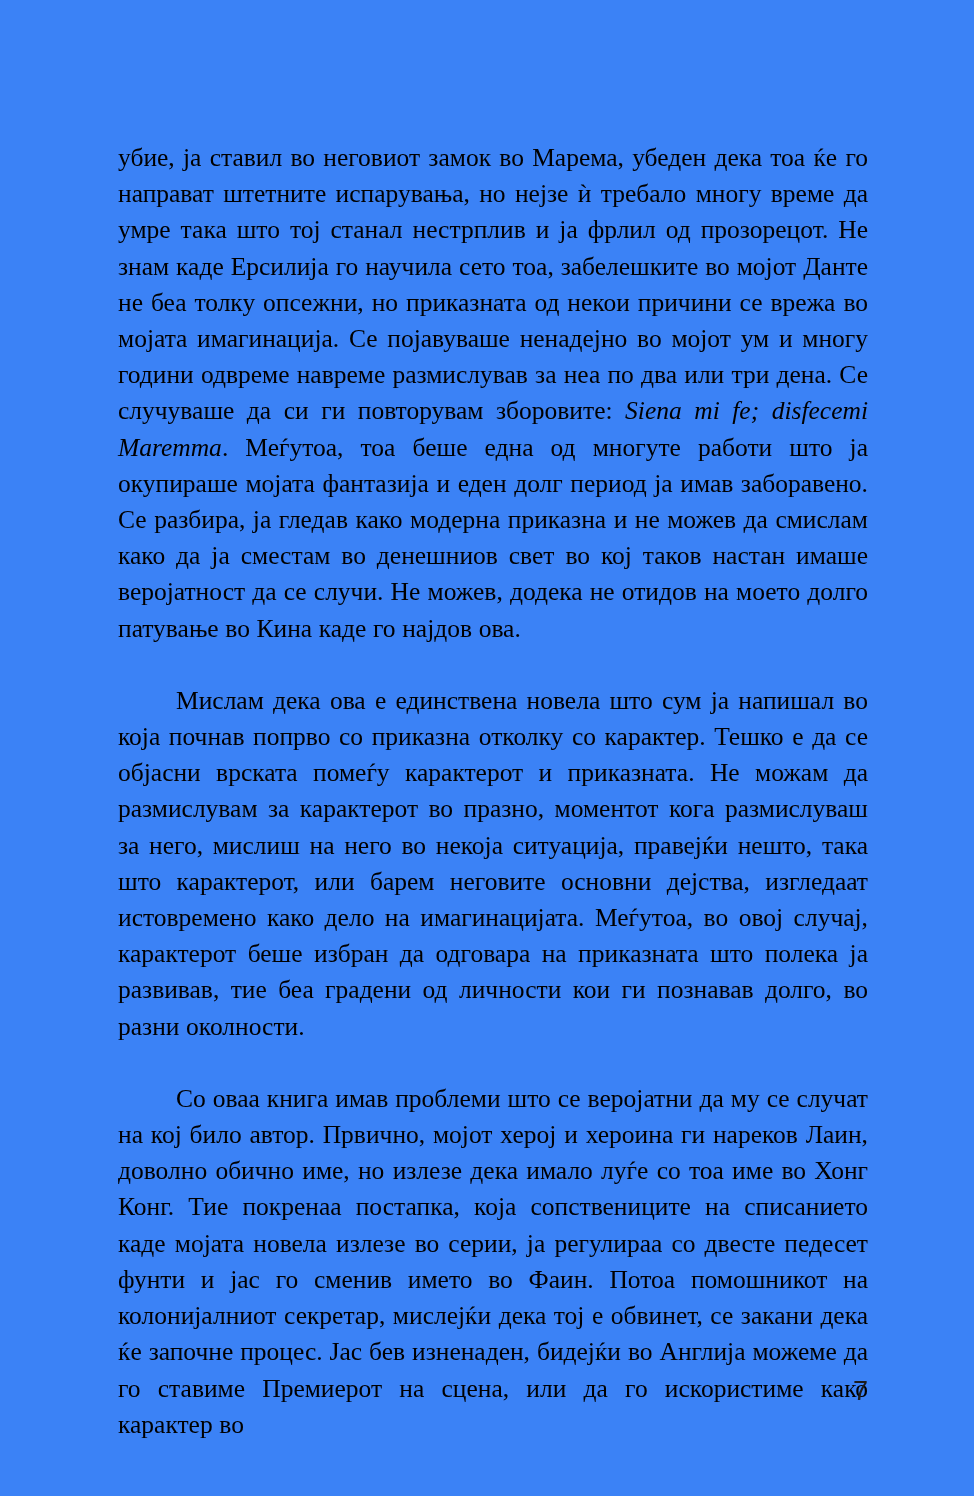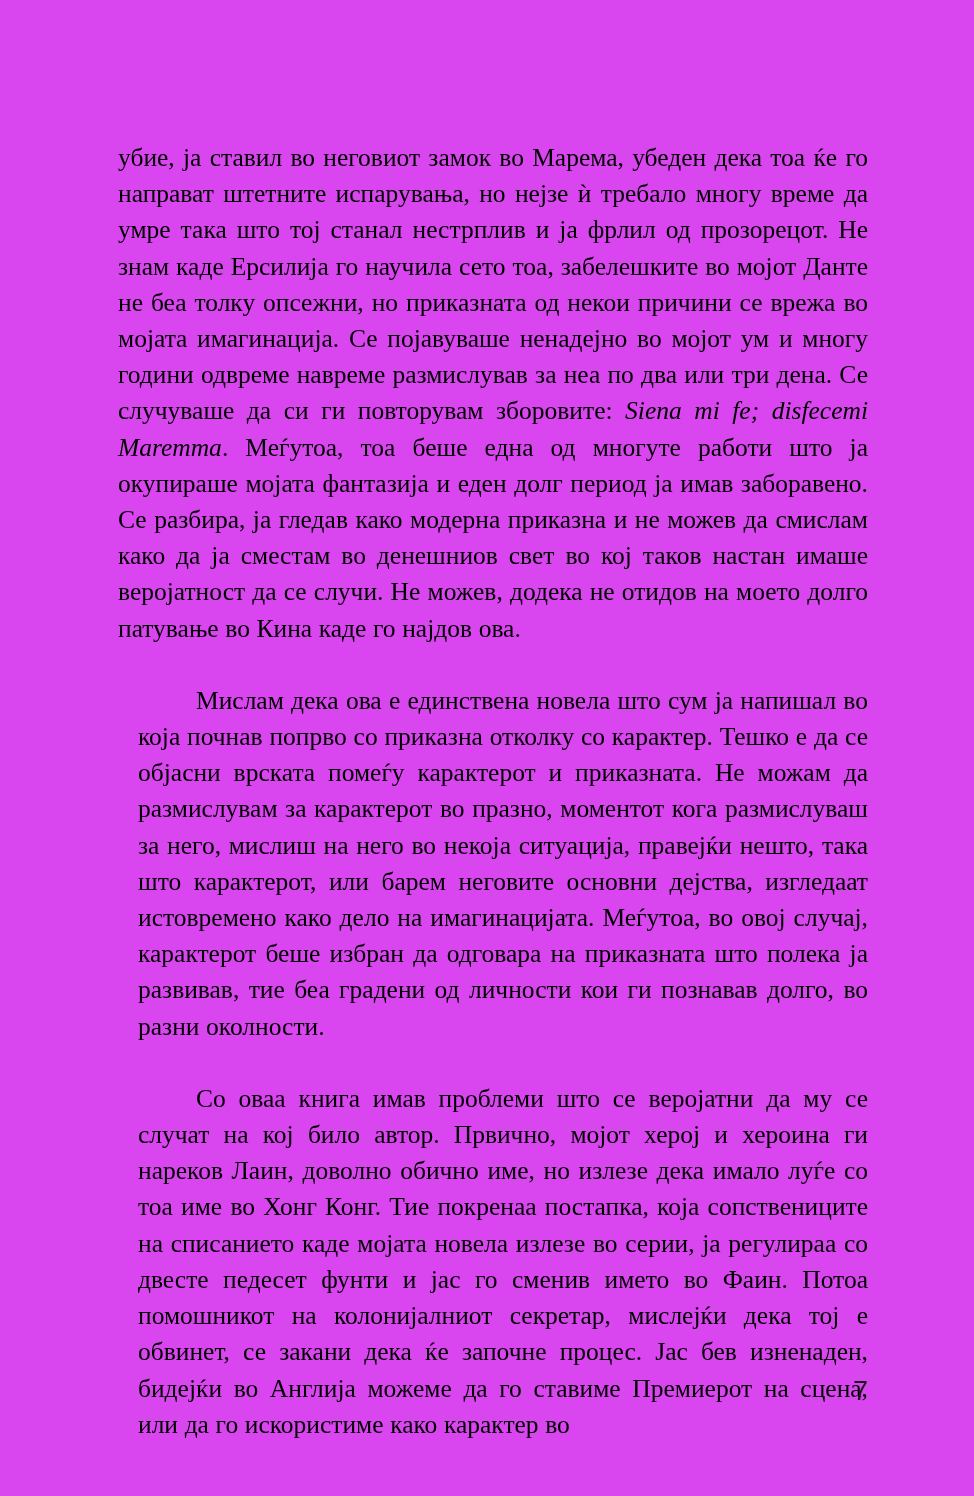--- a/index.html
+++ b/index.html
@@ -6,21 +6,21 @@
   html, body {
     margin: 0;
     padding: 0;
     background: #ffffff;
   }
 
   .page {
     position: relative;
     width: 974px;
     height: 1496px;
-    background: #d946ef;
+    background: #3b82f6;
     box-sizing: border-box;
     overflow: hidden;
     font-family: "Liberation Serif", "DejaVu Serif", serif;
     color: #000000;
   }
 
   .text-block {
     position: absolute;
     left: 118px;
     top: 140px;
@@ -38,21 +38,20 @@
     -webkit-hyphens: none;
     word-spacing: 0.01em;
   }
 
   .body-par.first {
     text-indent: 0;
   }
 
   .body-par + .body-par {
     margin-top: 36px;
-    margin-left: 20px;
   }
 
   .latin-italic {
     font-style: italic;
   }
 
   .page-number {
     position: absolute;
     left: 118px;
     top: 1378px;

